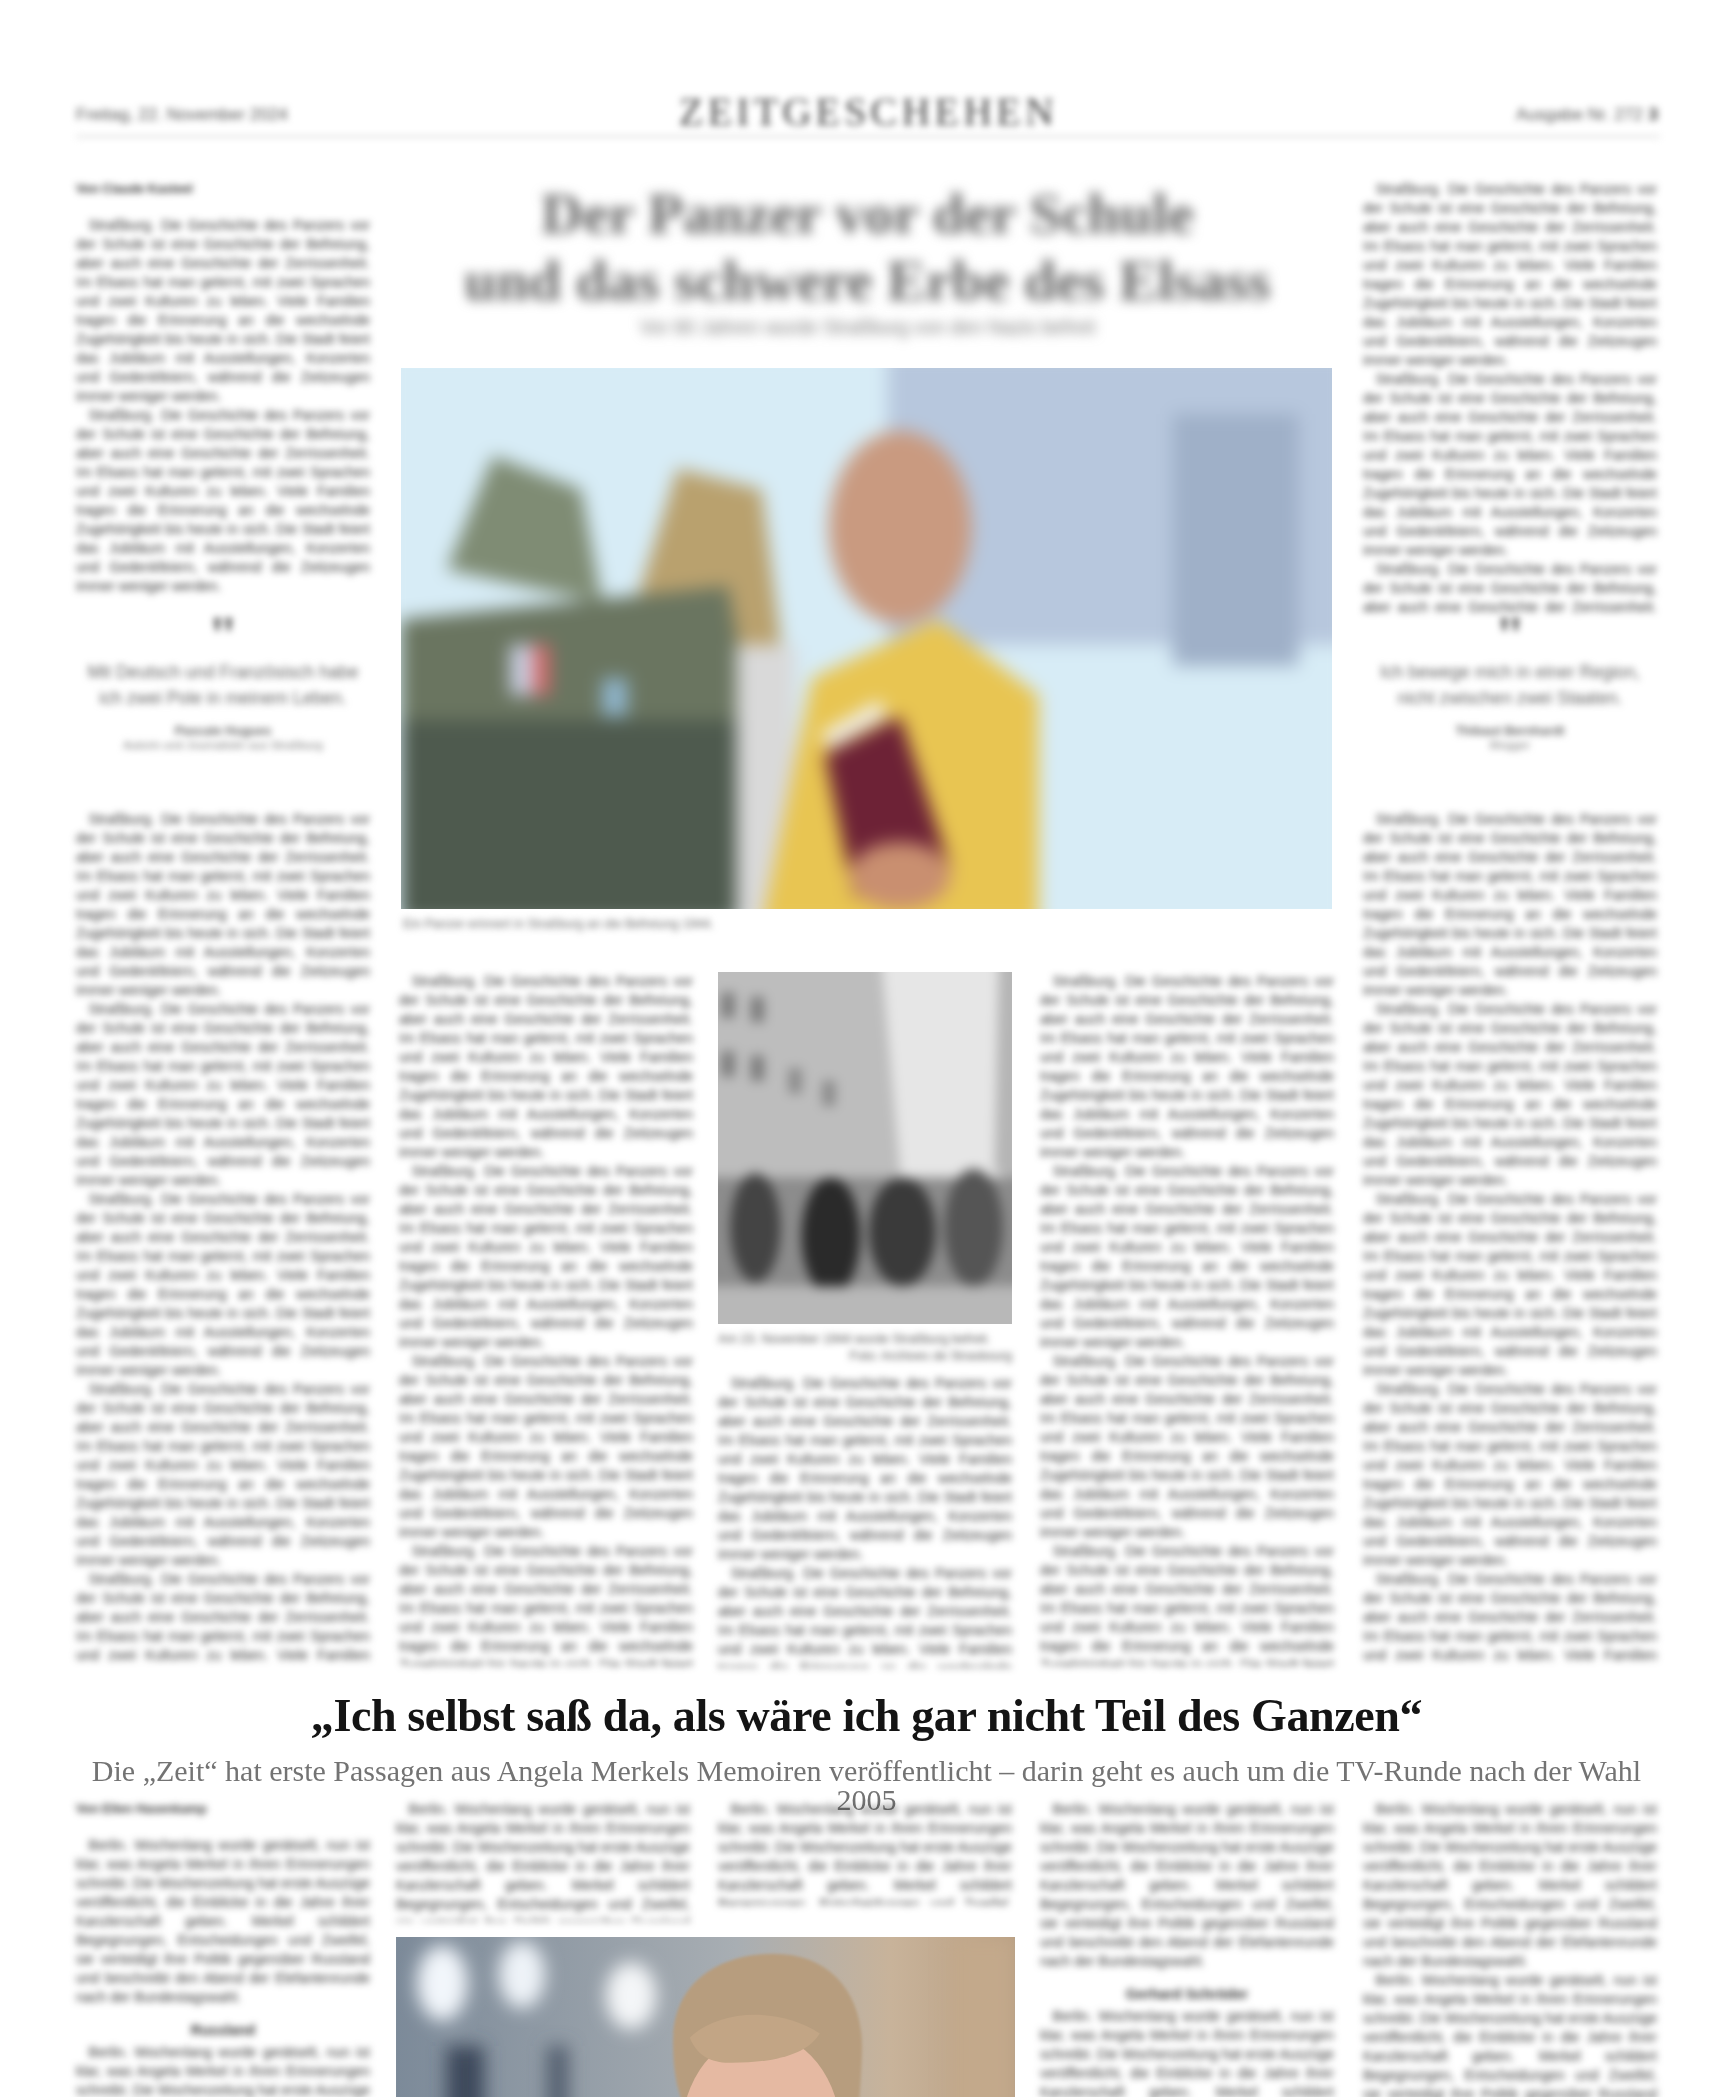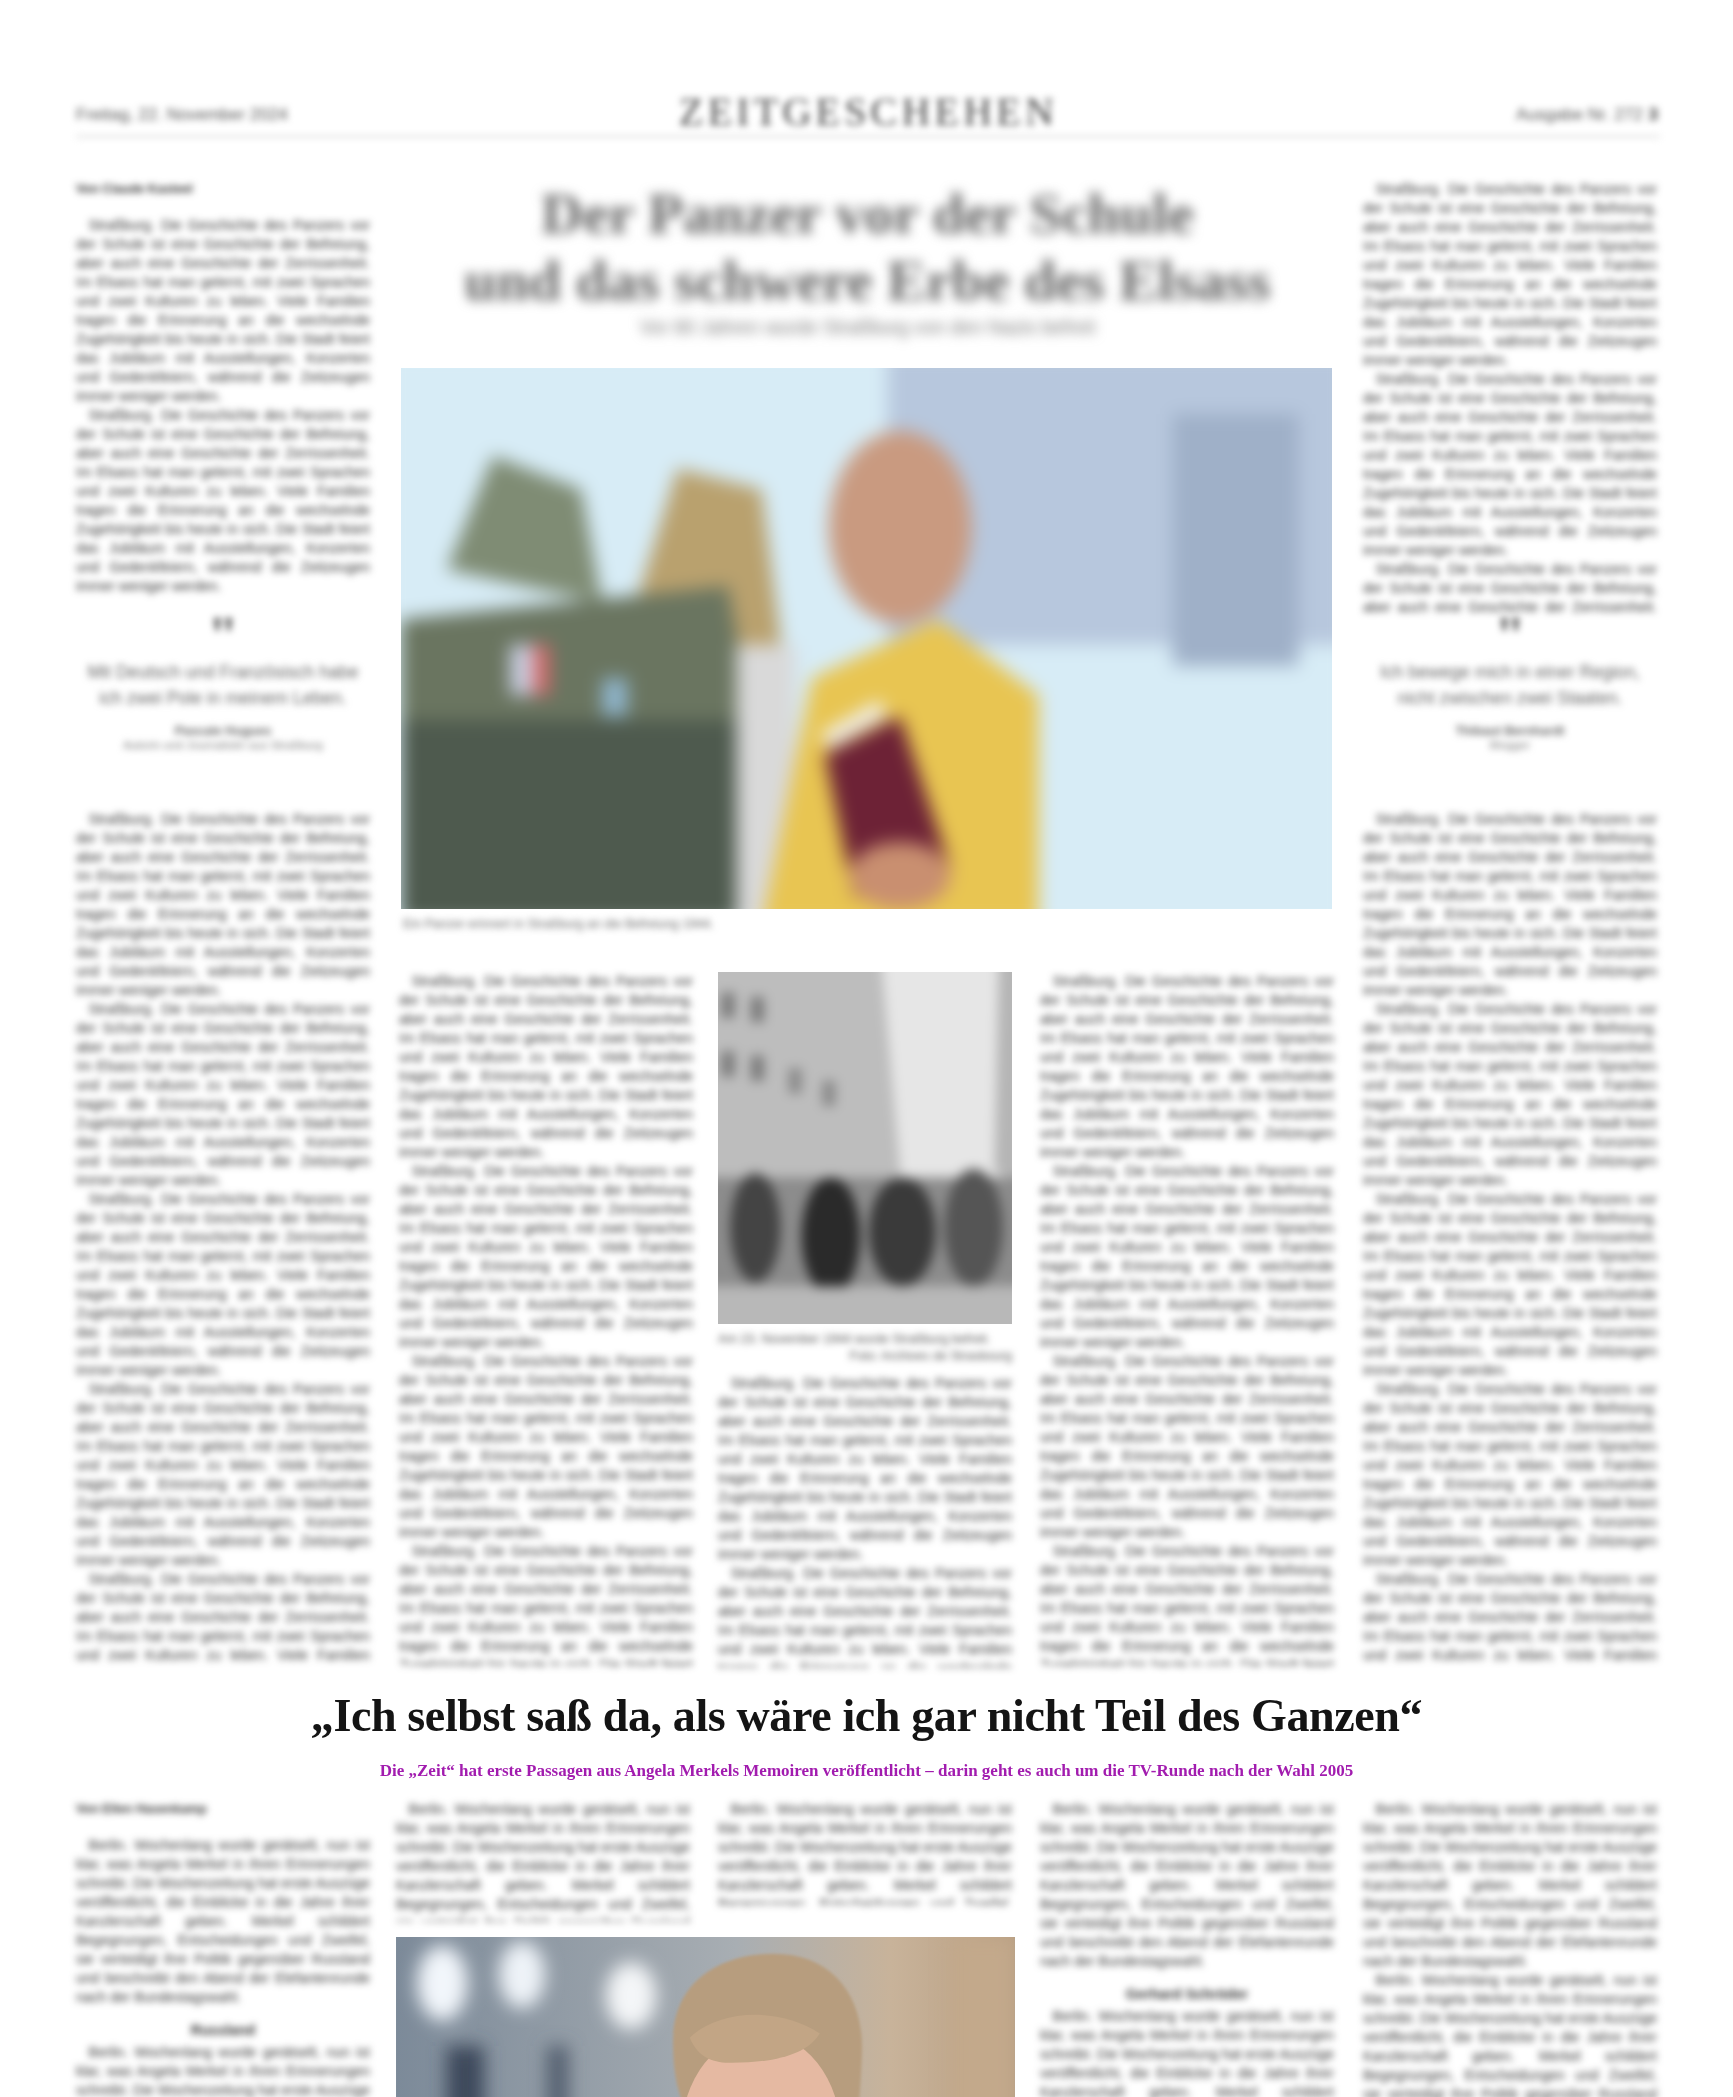--- a/index.html
+++ b/index.html
@@ -33,21 +33,21 @@
   .pull-quote .mark { font-family:"Liberation Serif", serif; font-size:55px; font-weight:bold; line-height:38px; color:#555; }
   .pull-quote .qtext { font-family:"Liberation Sans", sans-serif; font-size:17.6px; line-height:26px; color:#666; margin-top:4.2px; }
   .pull-quote .qname { font-family:"Liberation Sans", sans-serif; font-weight:bold; font-size:12.6px; color:#666; margin-top:12.6px; }
   .pull-quote .qrole { font-family:"Liberation Sans", sans-serif; font-size:11.7px; color:#777; }
 
   #bw-photo { left:718px; top:972px; width:294px; height:352px; overflow:hidden; }
   #bw-caption { left:718px; top:1331px; width:294px; font-family:"Liberation Sans", sans-serif; font-size:12.6px; line-height:17px; color:#555; text-align:justify; }
 
   
   #m-headline { left:105px; top:1686px; width:1523px; text-align:center; font-family:"Liberation Serif", serif; font-weight:bold; font-size:47px; line-height:59px; color:#141414; letter-spacing:-0.4px; transform:scaleX(0.98); }
-  #m-subline { left:84px; top:1756px; width:1565px; text-align:center; font-family:"Liberation Serif", serif; font-weight:bold; font-size:17px; line-height:29px; color:#a21caf; }
+  #m-subline { left:84px; top:1756px; width:1565px; text-align:center; font-family:"Liberation Serif", serif; font-weight:normal; font-size:30px; line-height:29px; color:#737373; }
 
   #m-photo { left:396px; top:1937px; width:619px; height:474px; overflow:hidden; background:#8f9aa6; }
 </style>
 </head>
 <body>
 
 <div class="abs blur-soft" id="hdr-date">Freitag, 22. November 2024</div>
 <div class="abs blur-soft" id="hdr-section">ZEITGESCHEHEN</div>
 <div class="abs blur-soft" id="hdr-edition"><span>Ausgabe Nr. 272</span><span id="hdr-page">3</span></div>
 <div class="abs blur-soft" id="hdr-rule"></div>

